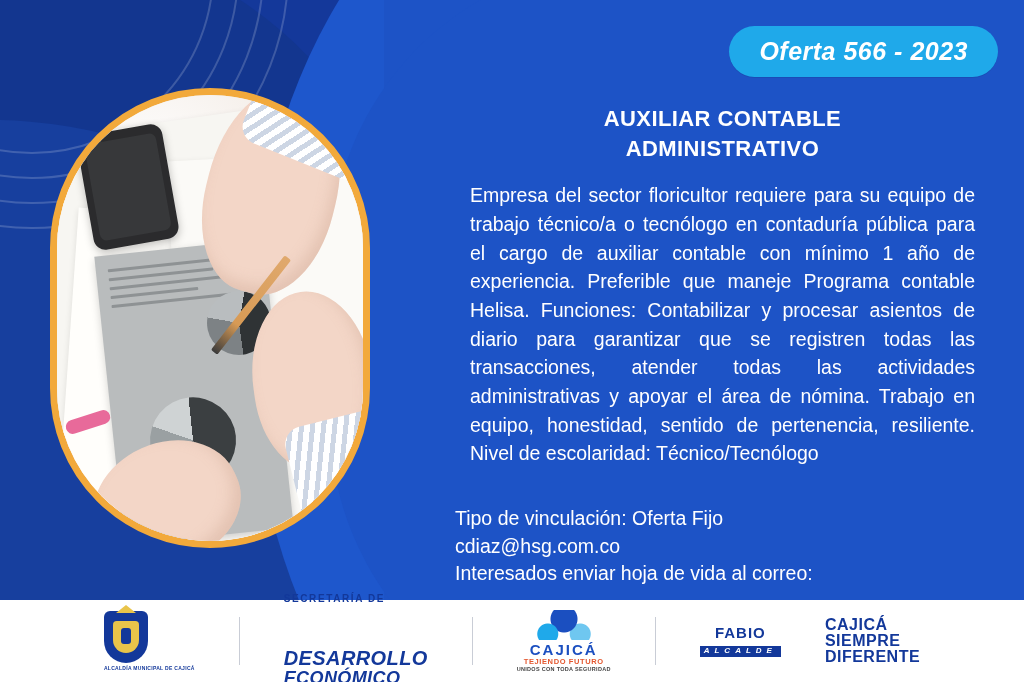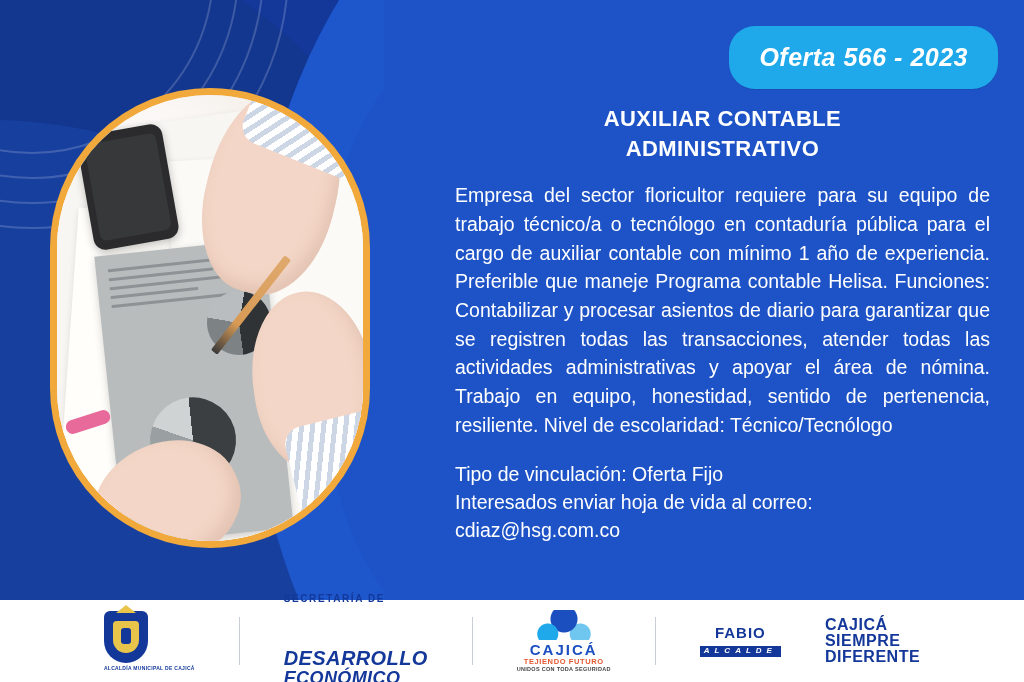--- a/index.html
+++ b/index.html
@@ -68,21 +68,21 @@
   
   .badge{
     position:absolute;
     right:26px;top:26px;
     background:#1fa9ea;
     color:#ffffff;
     font-size:25px;
     font-weight:bold;
     font-style:italic;
     letter-spacing:0.5px;
-    padding:17px 30px;
+    padding:11px 30px;
     border-radius:26px;
     box-shadow:0 1px 0 rgba(0,0,0,0.08);
     white-space:nowrap;
   }
 
   
   .photo-wrap{
     position:absolute;
     left:50px;top:88px;
     width:320px;height:460px;
@@ -177,21 +177,21 @@
     font-size:22px;
     font-weight:bold;
     letter-spacing:0.4px;
     line-height:1.35;
     margin:0 0 18px 0;
   }
   .body{
     font-size:19.5px;
     line-height:1.47;
     text-align:justify;
-    margin:0;
+    margin:15px;
   }
   .spacer{height:22px;}
   .contact{
     font-size:19.5px;
     line-height:1.42;
     margin:0;
     text-align:left;
   }
 
   
@@ -303,22 +303,22 @@
   </div>
 
   <div class="content">
     <div class="title">
       <div>AUXILIAR CONTABLE</div>
       <div>ADMINISTRATIVO</div>
     </div>
     <p class="body">Empresa del sector floricultor requiere para su equipo de trabajo técnico/a o tecnólogo en contaduría pública para el cargo de auxiliar contable con mínimo 1 año de experiencia. Preferible que maneje Programa contable Helisa. Funciones: Contabilizar y procesar asientos de diario para garantizar que se registren todas las transacciones, atender todas las actividades administrativas y apoyar el área de nómina. Trabajo en equipo, honestidad, sentido de pertenencia, resiliente. Nivel de escolaridad: Técnico/Tecnólogo</p>
     <div class="spacer"></div>
     <p class="contact">Tipo de vinculación: Oferta Fijo</p>
+    <p class="contact">cdiaz@hsg.com.co</p>
     <p class="contact">Interesados enviar hoja de vida al correo:</p>
-    <p class="contact">cdiaz@hsg.com.co</p>
   </div>
 
   <div class="footer">
 
     <div class="logo">
       <div style="text-align:center">
         <div class="crest">
           <div class="crest-cap"></div>
           <div class="inner"></div>
         </div>

